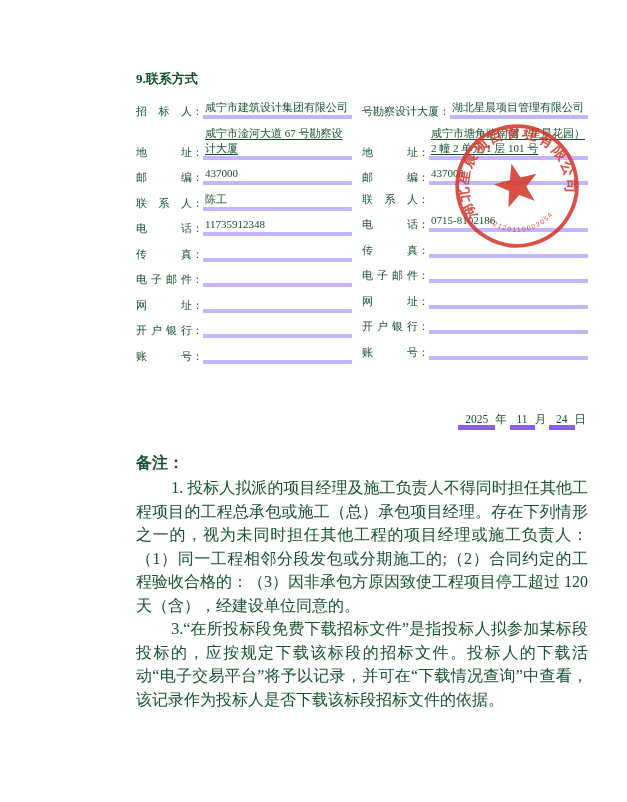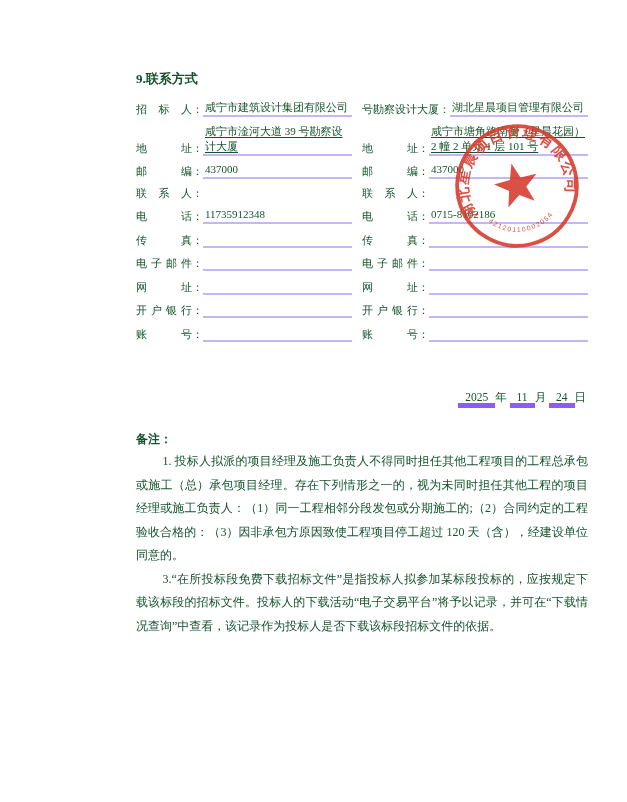--- a/index.html
+++ b/index.html
@@ -14,25 +14,25 @@
   }
   .content{position:absolute;left:88px;top:70px;width:452px;}
   .section-title{font-size:13px;font-weight:bold;margin:0 0 12px 0;}
   .cols{display:flex;gap:10px;font-size:11px;}
   .col-left{width:216px;}
   .col-right{width:226px;}
   .crow{display:flex;align-items:flex-end;margin-bottom:6.5px;line-height:15px;}
   .lbl{display:inline-block;width:56px;text-align:justify;text-align-last:justify;white-space:nowrap;flex:none;}
   .lbl.wide{width:auto;text-align-last:auto;}
   .colon{flex:none;}
-  .val{flex:1;border-bottom:2px solid #c4b5fd;padding:0 2px;min-height:15px;}
+  .val{flex:1;border-bottom:4px solid #c4b5fd;padding:0 2px;min-height:15px;}
   .crow.wrap .val{text-decoration:underline;text-underline-offset:2px;}
   .date-line{margin-top:42px;text-align:right;font-size:11.5px;padding-right:2px;}
   .date-num{border-bottom:5px solid #8b5cf6;padding:0 7px;}
-  .notes{margin-top:26px;font-size:12px;}
+  .notes{margin-top:26px;font-size:16px;}
   .notes-heading{font-weight:bold;margin:0 0 2px 0;}
   .note-para{margin:0;text-indent:2.2em;text-align:justify;line-height:23.5px;}
   .seal{position:absolute;left:404px;top:121px;width:130px;height:130px;opacity:0.88;pointer-events:none;}
 </style>
 </head>
 <body>
 
 <div class="page">
   <div class="content">
 
@@ -42,30 +42,31 @@
 
       <div class="col-left">
         <div class="crow">
           <span class="lbl">招标人</span>
             <span class="colon">：</span>
           <span class="val">咸宁市建筑设计集团有限公司</span>
         </div>
         <div class="crow wrap">
           <span class="lbl">地址</span>
             <span class="colon">：</span>
-          <span class="val">咸宁市淦河大道 39 号勘察设计大厦</span>
+          <span class="val">咸宁市淦河大道 67 号勘察设计大厦</span>
         </div>
         <div class="crow">
           <span class="lbl">邮编</span>
             <span class="colon">：</span>
           <span class="val">437000</span>
         </div>
         <div class="crow">
           <span class="lbl">联系人</span>
             <span class="colon">：</span>
+          <span class="val">陈工</span>
         </div>
         <div class="crow">
           <span class="lbl">电话</span>
             <span class="colon">：</span>
           <span class="val">11735912348</span>
         </div>
         <div class="crow">
           <span class="lbl">传真</span>
             <span class="colon">：</span>
           <span class="val"></span>

